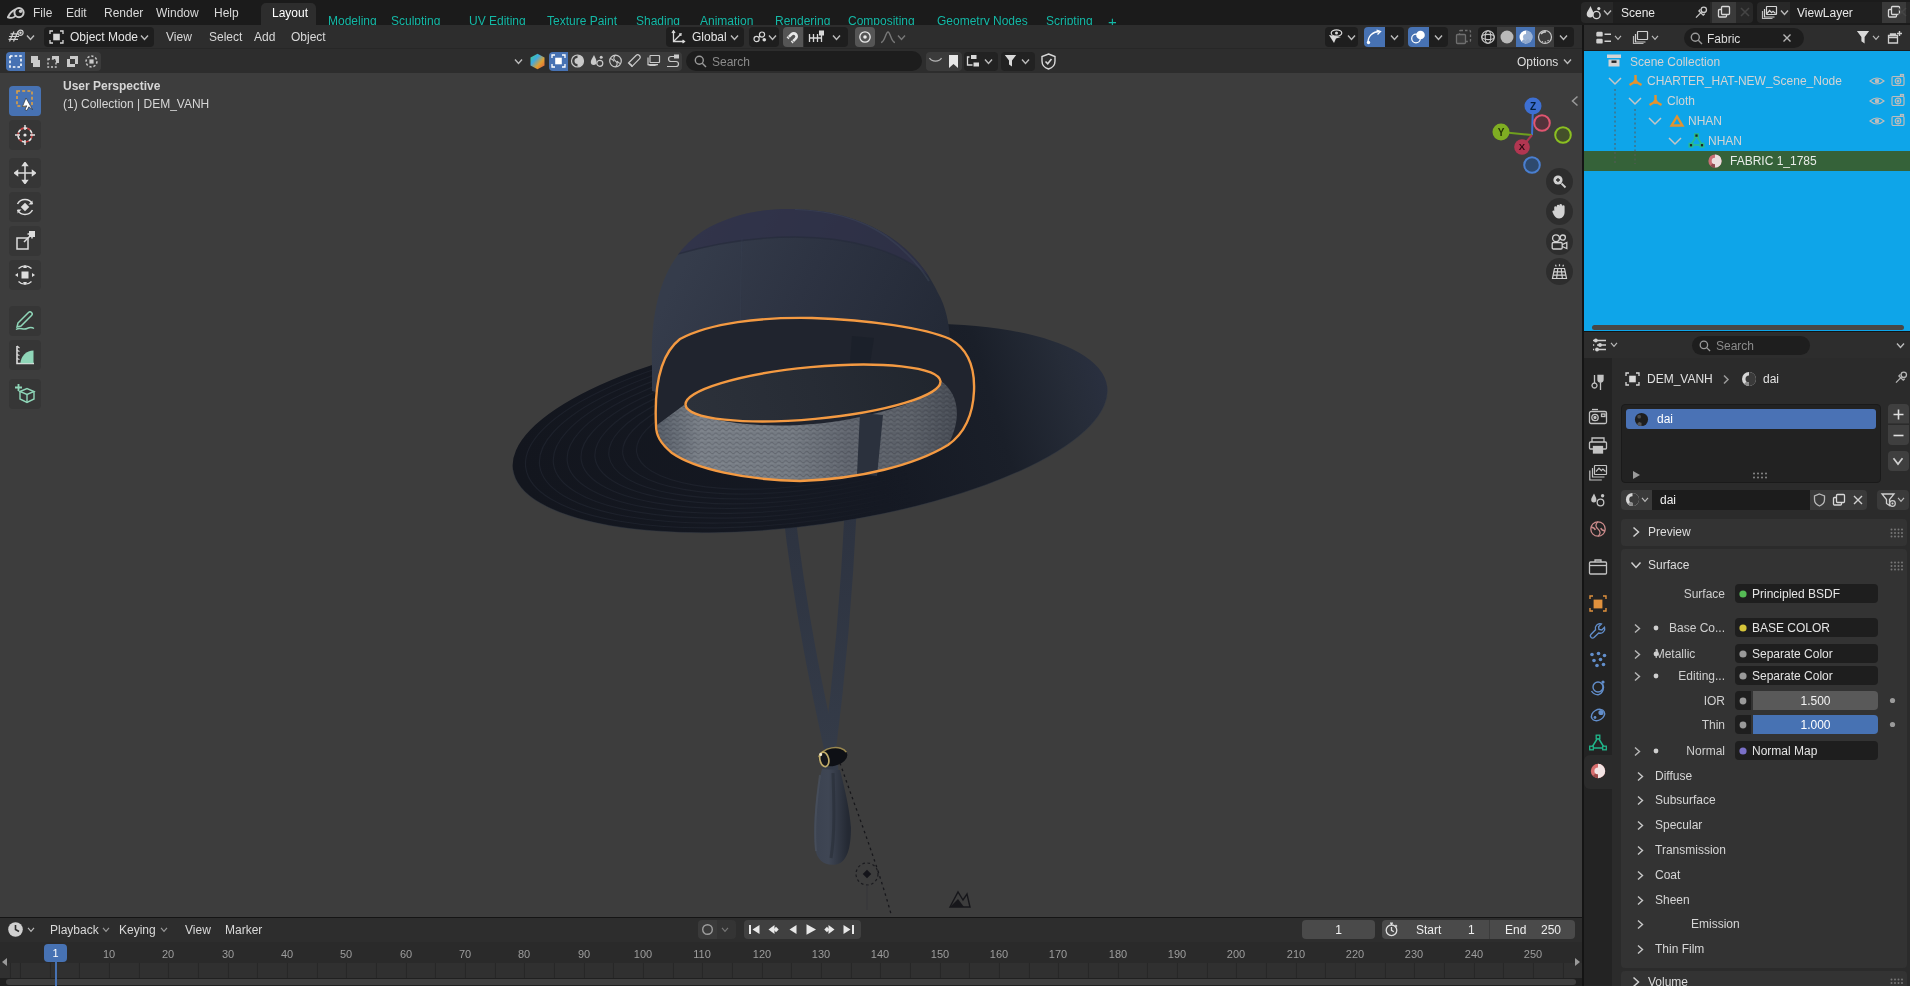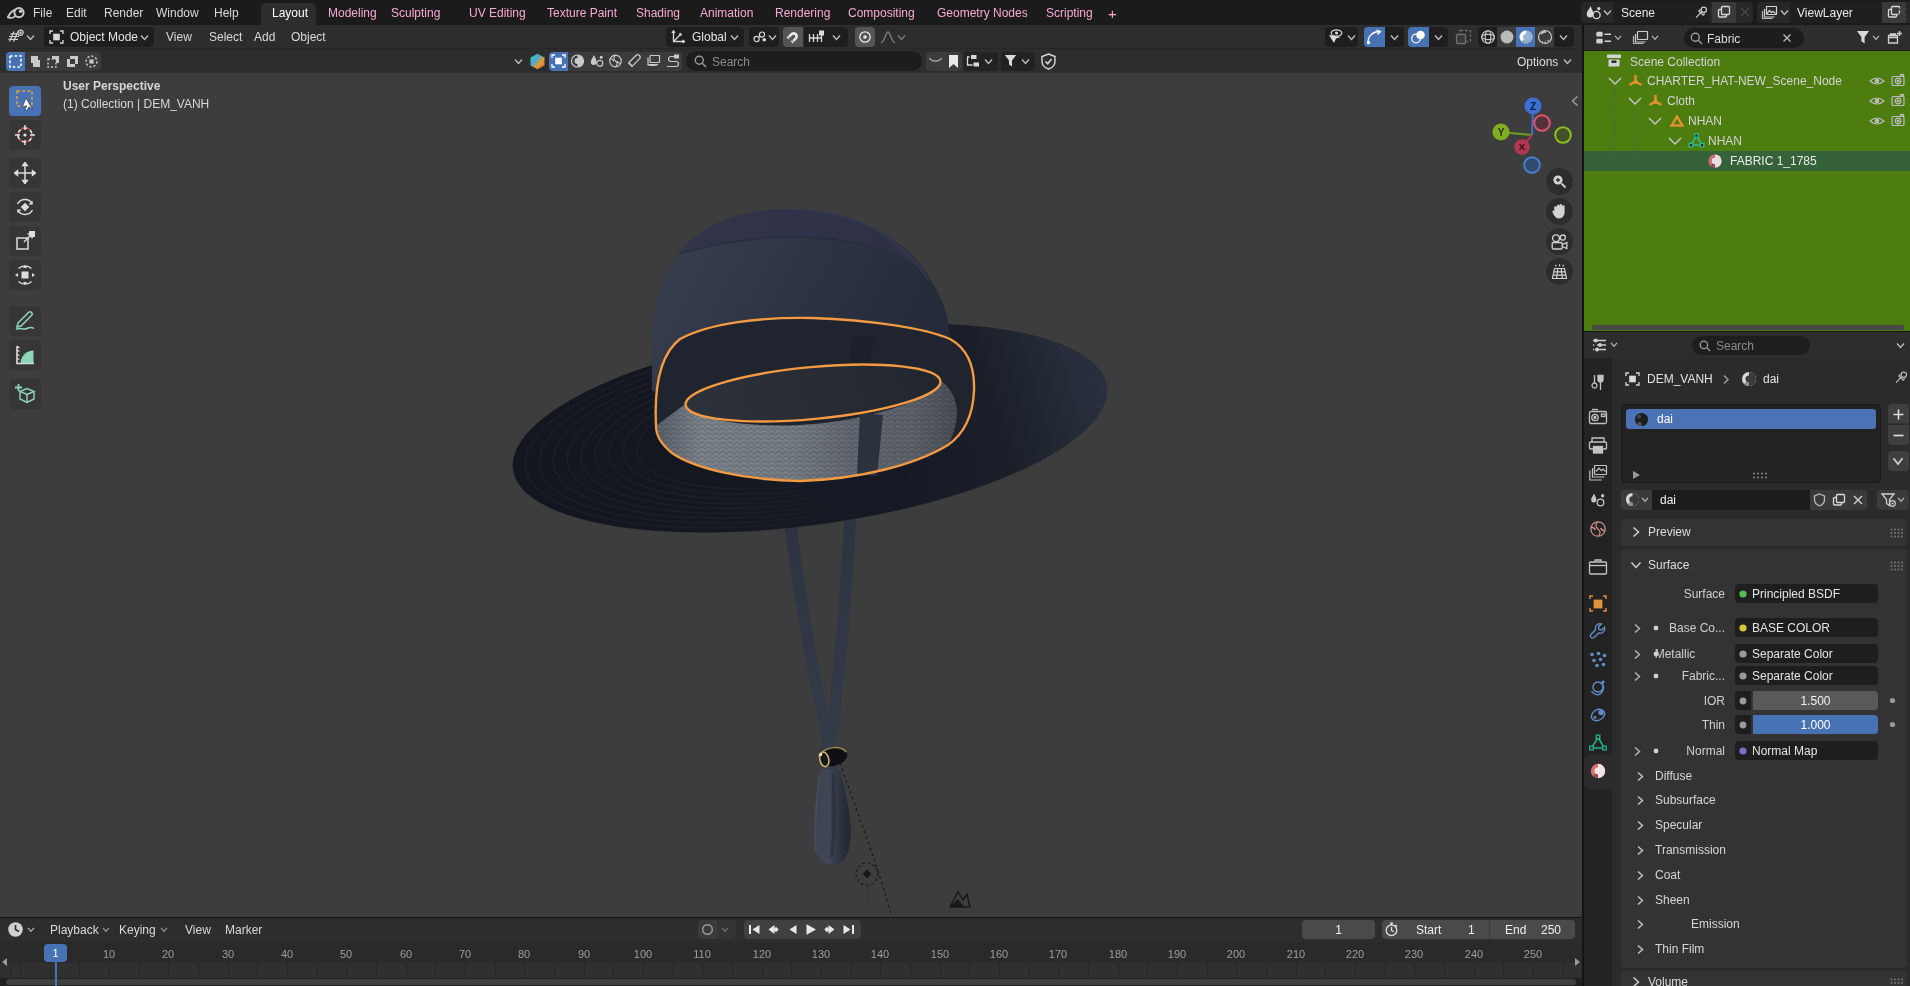--- a/index.html
+++ b/index.html
@@ -1,21 +1,21 @@
 <!DOCTYPE html>
 <html><head>
 <meta charset="utf-8">
 <style>
   * { margin:0; padding:0; box-sizing:border-box; }
   html,body { width:1910px; height:986px; overflow:hidden; background:#1c1c1c;
     font-family:"Liberation Sans", sans-serif; }
   .abs { position:absolute; }
   #stage { position:relative; width:1910px; height:986px; }
   .txt { color:#d9d9d9; font-size:12px; line-height:1; white-space:nowrap; }
-  .dim { color:#f9a8d4; }
+  .dim { color:#14b8a6;margin-top:8px; }
 </style>
 </head>
 <body>
 <div id="stage">
 
   <div class="abs" id="topbar" style="left:0;top:0;width:1910px;height:25px;background:#1b1b1b;">
     <svg class="abs" style="left:7px;top:4px;" width="19" height="16" viewBox="0 0 19 16">
       <g fill="none" stroke="#c9c9c9">
         <circle cx="12" cy="8.6" r="4.6" stroke-width="2"></circle>
         <path d="M1 13.2 C2.5 9.5 5 7 8 5.6" stroke-width="2" stroke-linecap="round"></path>
@@ -726,21 +726,21 @@
     <div class="abs" style="left:44px;top:27px;width:23px;height:18px;background:#4772b3;border-radius:4px;color:#ffffff;font-size:11px;text-align:center;line-height:18px;">1</div>
     <svg class="abs" style="left:1px;top:40px" width="7" height="10" viewBox="0 0 7 10">
         <path d="M6 1 L1 5 L6 9 Z" fill="#9a9a9a"></path>
       </svg>
     <svg class="abs" style="left:1574px;top:40px" width="7" height="10" viewBox="0 0 7 10">
         <path d="M1 1 L6 5 L1 9 Z" fill="#9a9a9a"></path>
       </svg>
   </div>
 
   <div class="abs" style="left:1582px;top:25px;width:2px;height:961px;background:#141414;"></div>
-  <div class="abs" id="outliner" style="left:1584px;top:25px;width:326px;height:306px;background:#4d7c0f;">
+  <div class="abs" id="outliner" style="left:1584px;top:25px;width:326px;height:306px;background:#0ea5e9;">
     <div class="abs" id="outhead" style="left:0;top:0;width:326px;height:26px;background:#2d2d2d;border-bottom:1px solid #1c1c1c;">
       <svg class="abs" style="left:12px;top:6px" width="16" height="14" viewBox="0 0 16 14">
         <g stroke="#d0d0d0" stroke-width="1.4" fill="#d0d0d0">
             <rect x="1" y="1.5" width="5" height="3.4" rx="0.5"></rect>
             <rect x="1" y="8.5" width="5" height="3.4" rx="0.5"></rect>
             <path d="M8.5 3.2 H15 M8.5 10.2 H15" fill="none"></path>
           </g>
       </svg>
       <svg class="abs" style="left:30px;top:10px" width="8" height="6" viewBox="0 0 9 7">
           <path d="M1 1 L4.5 5 L8 1" stroke="#bbbbbb" stroke-width="1.4" fill="none"></path>
@@ -1151,21 +1151,21 @@
         <circle cx="4" cy="4" r="3.6" fill="#9a9a9a"></circle>
       </svg>
     <div class="abs txt" style="left:168px;top:316px;color:#e4e4e4;">Separate Color</div>
 
     <svg class="abs" style="left:50px;top:339px" width="7" height="11" viewBox="0 0 7 11">
         <path d="M1 1.5 L5.5 5.5 L1 9.5" stroke="#b9b9b9" stroke-width="1.4" fill="none"></path>
       </svg>
     <svg class="abs" style="left:69px;top:341px" width="6" height="6">
         <circle cx="3" cy="3" r="2.4" fill="#cfcfcf"></circle>
       </svg>
-    <div class="abs txt" style="left:41px;top:338px;width:100px;text-align:right;color:#cfcfcf;">Fabric...</div>
+    <div class="abs txt" style="left:41px;top:338px;width:100px;text-align:right;color:#cfcfcf;">Editing...</div>
     <div class="abs" style="left:151px;top:334px;width:143px;height:19px;background:#1e1e1e;border-radius:4px;"></div>
     <svg class="abs" style="left:155px;top:340px" width="8" height="8">
         <circle cx="4" cy="4" r="3.6" fill="#9a9a9a"></circle>
       </svg>
     <div class="abs txt" style="left:168px;top:338px;color:#e4e4e4;">Separate Color</div>
 
     <div class="abs txt" style="left:41px;top:363px;width:100px;text-align:right;color:#cfcfcf;">IOR</div>
     <div class="abs" style="left:151px;top:359px;width:16px;height:19px;background:#1e1e1e;border-radius:4px 0 0 4px;"></div>
     <svg class="abs" style="left:155px;top:365px" width="8" height="8">
         <circle cx="4" cy="4" r="3.4" fill="#9a9a9a"></circle>

